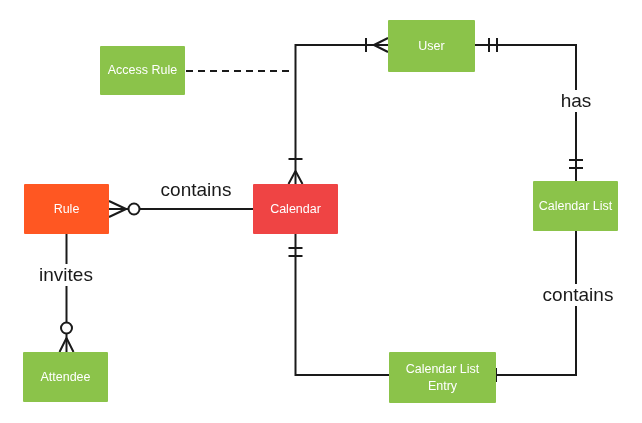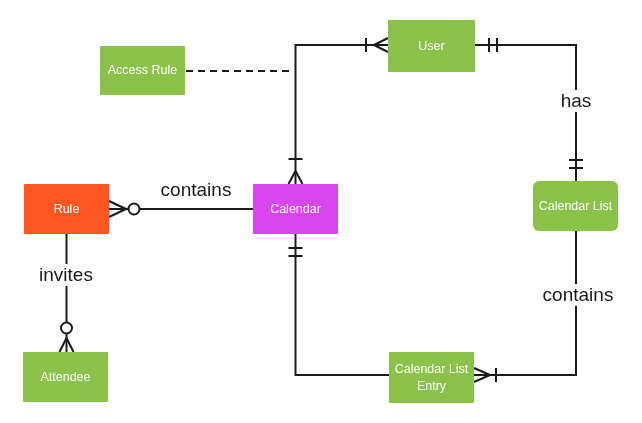--- a/index.html
+++ b/index.html
@@ -8,22 +8,22 @@
   svg .ln{stroke:var(--line,#1a1a1a);stroke-width:2;fill:none;}
   svg .dash{stroke:var(--line,#1a1a1a);stroke-width:2;fill:none;stroke-dasharray:7 5;}
   svg .ring{fill:#ffffff;stroke:var(--line,#1a1a1a);stroke-width:2;}
   .entity{position:absolute;display:flex;align-items:center;justify-content:center;
           color:var(--entity-text,#ffffff);font-size:12.5px;font-weight:400;
           text-align:center;line-height:1.3;padding:0 2px;box-sizing:border-box;border-radius:1px;}
   .e-event{left:24px;top:184px;width:85px;height:50px;}
   .e-calendar{left:253px;top:184px;width:85px;height:50px;}
   .e-access-rule{left:100px;top:46px;width:85px;height:49px;justify-content:center;}
   .e-user{left:388px;top:20px;width:87px;height:52px;}
-  .e-calendar-list{left:533px;top:181px;width:85px;height:50px;border-radius:6px;}
-  .e-calendar-list-entry{left:389px;top:352px;width:85px;height:51px;}
+  .e-calendar-list{left:533px;top:181px;width:85px;height:50px;}
+  .e-calendar-list-entry{left:389px;top:352px;width:107px;height:51px;}
   .e-attendee{left:23px;top:352px;width:85px;height:50px;}
   .edge-label{position:absolute;transform:translate(-50%,-50%);background:#ffffff;
               color:var(--label,#1a1a1a);font-size:19px;padding:0 3px;white-space:nowrap;}
   .l-contains-ec{left:196px;top:190px;}
   .l-has-access{left:293px;top:126px;}
   .l-has{left:576px;top:101px;}
   .l-contains-cl{left:578px;top:295px;}
   .l-references{left:298px;top:283px;}
   .l-invites{left:66px;top:275px;text-align:right;}
 </style>
@@ -70,21 +70,21 @@
       <path class="ln" d="M66.5 234 V322.5"></path>
       <circle class="ring" cx="66.5" cy="328" r="5.5"></circle>
       <path class="ln" d="M66.5 334 V352"></path>
       <path class="ln" d="M66.5 338 L59.5 352 M66.5 338 L73.5 352"></path>
     </g>
   </svg>
 
   <div class="entity e-event" style="background: rgb(255, 87, 34);">
     <span>Rule</span>
   </div>
-  <div class="entity e-calendar" style="background: #d946ef;">
+  <div class="entity e-calendar" style="background: #ef4444;">
     <span>Calendar</span>
   </div>
   <div class="entity e-access-rule" style="background: rgb(139, 195, 74);">
     <span>Access Rule</span>
   </div>
   <div class="entity e-user" style="background: rgb(139, 195, 74);">
     <span>User</span>
   </div>
   <div class="entity e-calendar-list" style="background: rgb(139, 195, 74);">
     <span>Calendar List</span>

